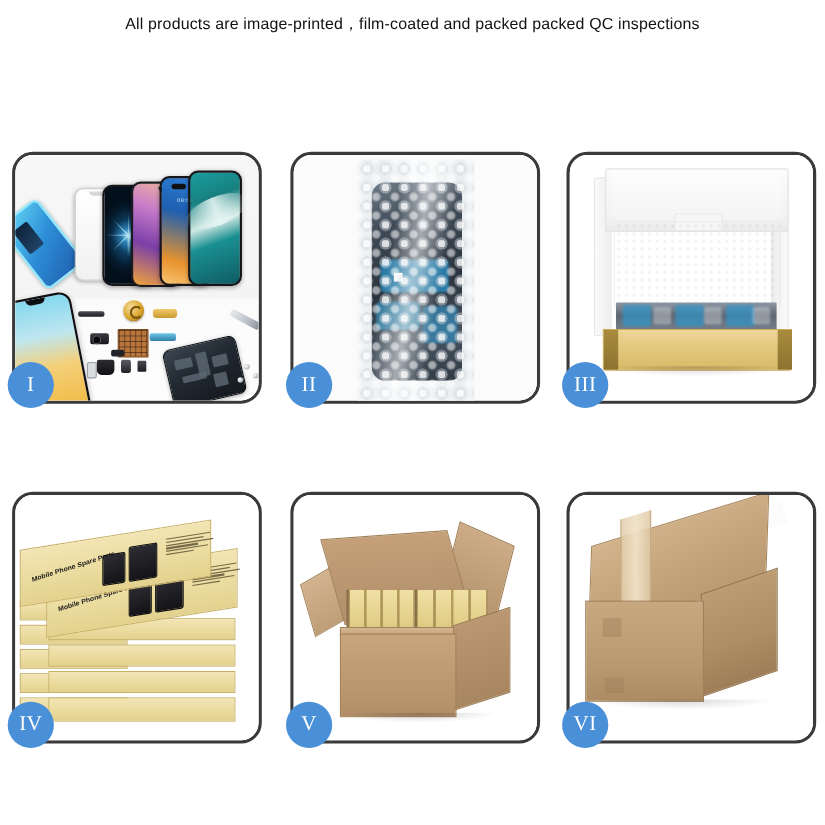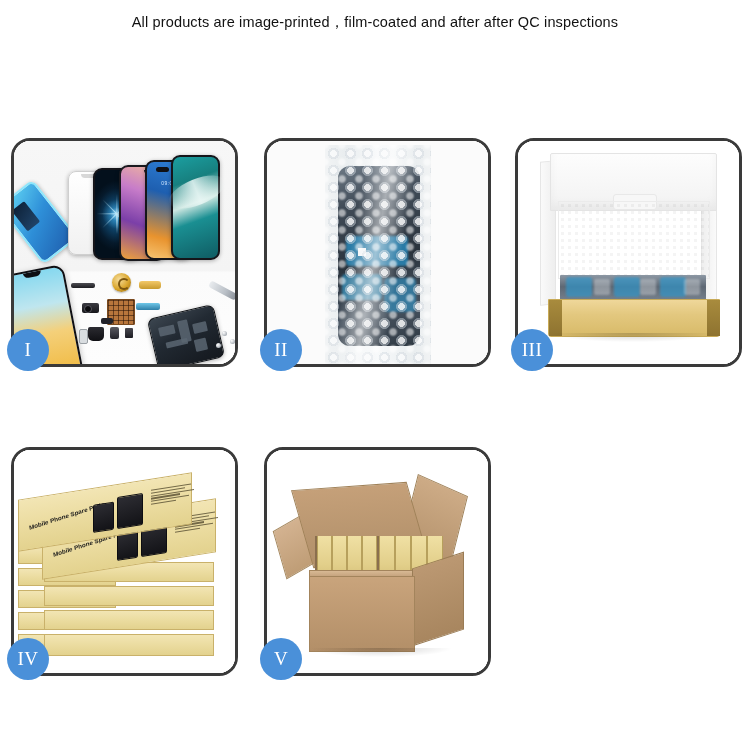--- a/index.html
+++ b/index.html
@@ -531,21 +531,21 @@
     position: absolute; left: 22px; top: 186px; width: 160px; height: 9px;
     background: radial-gradient(ellipse at 50% 0%, rgba(0,0,0,.16), rgba(0,0,0,0) 72%);
   }
 </style>
 </head>
 <body>
 
 <div id="page">
 
   <div class="header">
-    <p class="subtitle">All products are image-printed，film-coated and after after QC inspections</p>
+    <p class="subtitle">All products are image-printed，film-coated and packed packed QC inspections</p>
   </div>
 
   <div class="grid">
 
     <div class="panel panel-r0 panel-c0">
       <div class="photo">
         <div class="p1-bg"></div>
         <div class="p1-fan">
           <div class="ph ph-a"></div>
           <div class="ph ph-b"></div>
@@ -719,15 +719,29 @@
           <span class="roll" style="left:112px; width:14px;"></span>
         </div>
         <div class="p5-rim"></div>
         <div class="p5-sideFace"></div>
         <div class="p5-frontFace"></div>
         <div class="p5-shadow"></div>
       </div>
       <div class="badge">V</div>
     </div>
 
+    <div class="panel panel-r1 panel-c2">
+      <div class="photo">
+        <div class="p6-bg"></div>
+        <div class="p6-tapeTail"></div>
+        <div class="p6-topFace"></div>
+        <div class="p6-tape"></div>
+        <div class="p6-sideFace"></div>
+        <div class="p6-frontFace"></div>
+        <div class="p6-patch1"></div>
+        <div class="p6-patch2"></div>
+        <div class="p6-shadow"></div>
+      </div>
+      <div class="badge">VI</div>
+    </div>
 
   </div>
 </div>
 
 </body></html>

